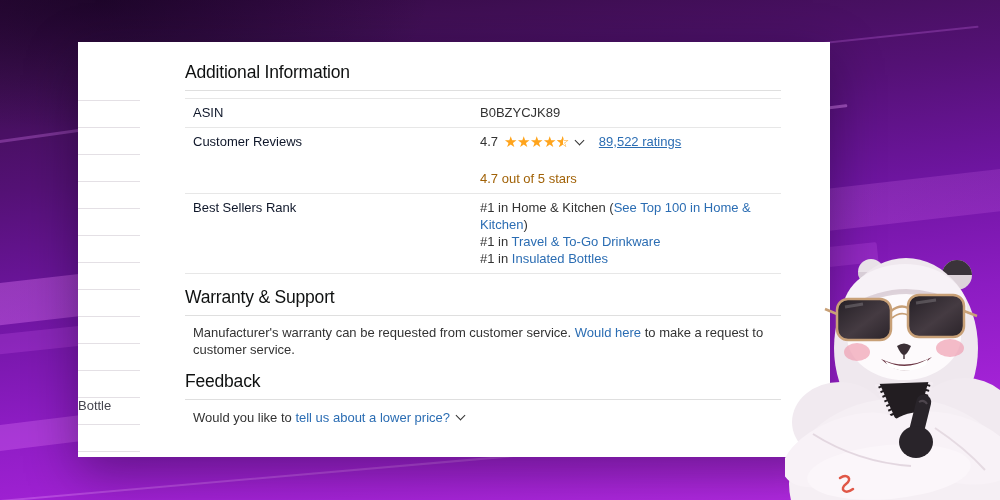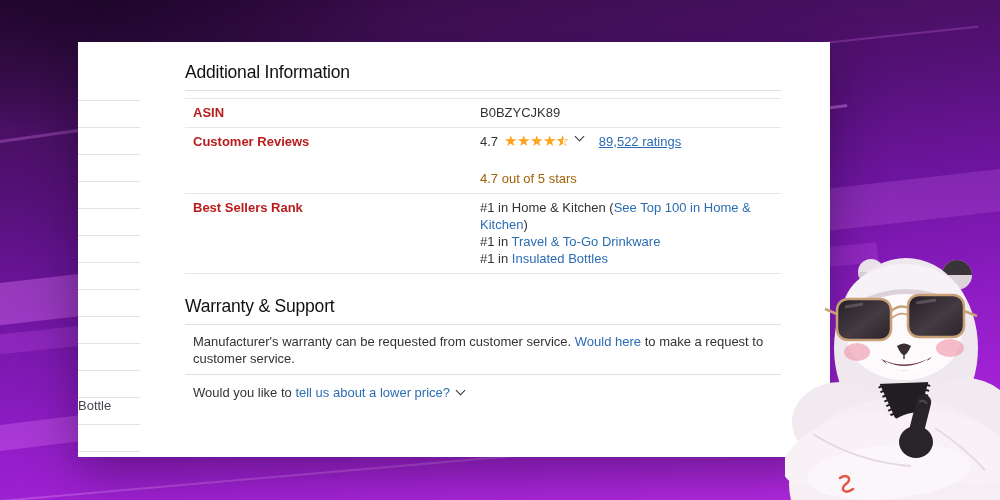--- a/index.html
+++ b/index.html
@@ -23,29 +23,29 @@
   .card{position:absolute;left:78px;top:42px;width:752px;height:415px;background:#ffffff;
         box-shadow:0 16px 48px rgba(10,0,22,.38);z-index:2}
   
   .left-strip{position:absolute;left:0;top:58px;width:62px;height:353px;
       background:repeating-linear-gradient(180deg,#e4e0e5 0,#e4e0e5 1px,transparent 1px,transparent 27px)}
   .left-strip-label{position:absolute;left:0;top:298px;font-size:13px;color:#45454f;white-space:nowrap}
   
   .main{position:absolute;left:107px;top:20px;width:596px}
   .section-heading{font-size:17.5px;font-weight:400;color:#0f1111;margin:0;letter-spacing:-.2px}
   .rule{height:1px;background:#dfdfdf;margin-top:7px}
-  .mt-section{margin-top:22px}
+  .mt-section{margin-top:13px}
   .info-table{margin-top:7px;border-top:1px solid #e7e7e7}
   .info-row{display:flex;border-bottom:1px solid #e7e7e7;padding:5px 0 6px 8px;
             font-size:13px;color:#333;line-height:17px}
-  .info-label{width:287px;flex:none;font-weight:700;color:#b91c1c}
+  .info-label{width:287px;flex:none;font-weight:400;color:#0f172a}
   .info-value{flex:1}
   a,.link{color:#2b6db3;text-decoration:none;cursor:pointer}
   .ratings-link{text-decoration:underline;margin-left:16px}
-  .rating-line{display:flex;align-items:flex-start}
+  .rating-line{display:flex;align-items:center}
   .rating-num{margin-right:6px}
   .stars{color:#ffa41c;font-size:15px;letter-spacing:-.5px;line-height:15px}
   .half{position:relative;display:inline-block}
   .half .fill{position:absolute;left:0;top:0;width:54%;overflow:hidden;color:#ffa41c}
   .muted{color:#a16207;margin-top:20px}
   .chev{display:inline-block;width:6px;height:6px;border-right:1.7px solid #333;
         border-bottom:1.7px solid #333;transform:rotate(45deg);margin:0 0 3px 7px;cursor:pointer}
   .para{margin-top:8px;padding-left:8px;font-size:13px;line-height:17px;color:#333}
   .feedback-line{margin-top:10px;padding-left:8px;font-size:13px;color:#333}
   .feedback-link{font-weight:400}
@@ -110,20 +110,21 @@
       </div>
 
     </div>
 
     <h2 class="section-heading mt-section">Warranty &amp; Support</h2>
     <div class="rule"></div>
     <div class="para">
       <span>Manufacturer's warranty can be requested from customer service. </span><a class="link">Would here</a><span> to make a request to customer service.</span>
     </div>
 
+    <h2 class="section-heading mt-section">Feedback</h2>
     <div class="rule"></div>
     <div class="feedback-line">
       <span>Would you like to </span><a class="link feedback-link">tell us about a lower price?</a><span class="chev"></span>
     </div>
 
   </div>
 </div>
 
 <svg class="mascot" viewBox="0 0 215 248">
   <defs>

